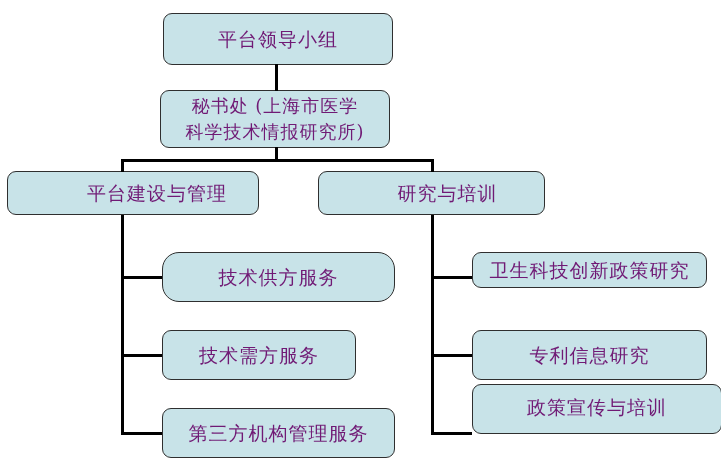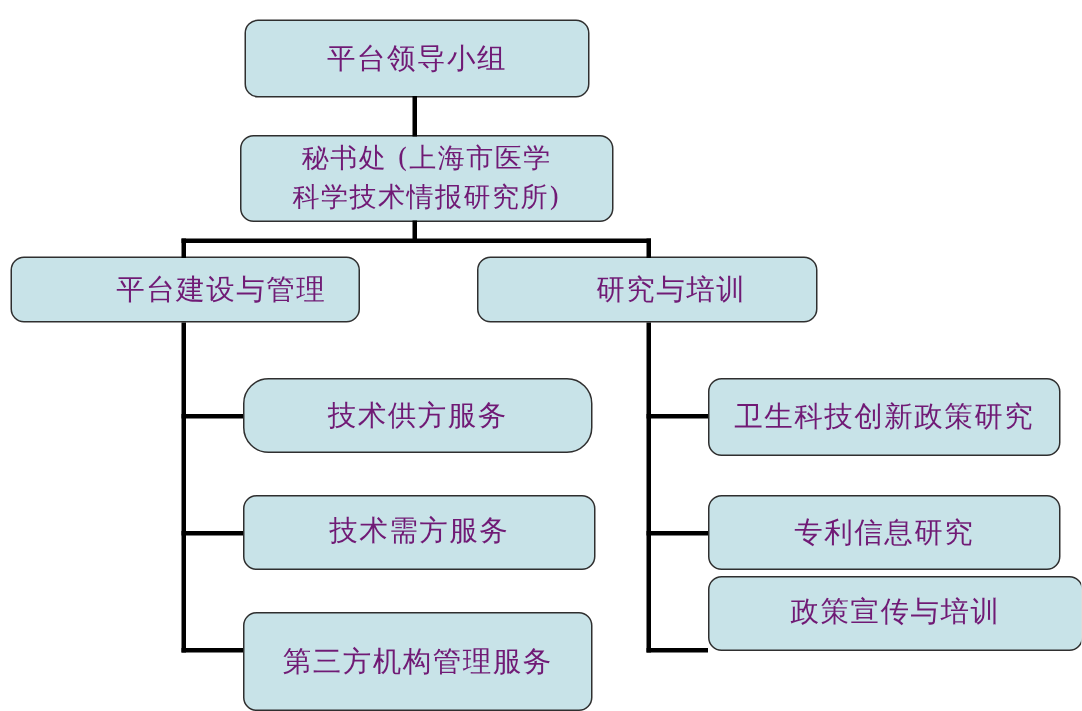--- a/index.html
+++ b/index.html
@@ -42,34 +42,34 @@
     background: var(--line);
   }
 </style>
 </head>
 <body>
 
 <div class="canvas">
 
   <div class="node" style="left:163px; top:13px; width:230px; height:52px;">平台领导小组</div>
 
-  <div class="node" style="left:160px; top:90px; width:249px; height:58px; font-size:18px;">秘书处 (上海市医学
+  <div class="node" style="left:160px; top:90px; width:230px; height:58px; font-size:18px;">秘书处 (上海市医学
 科学技术情报研究所)</div>
 
-  <div class="node" style="left:7px; top:171px; width:233px; height:44px;padding-left:48px;">平台建设与管理</div>
+  <div class="node" style="left:7px; top:171px; width:252px; height:44px;padding-left:48px;">平台建设与管理</div>
 
   <div class="node" style="left:318px; top:171px; width:227px; height:44px;padding-left:32px;">研究与培训</div>
 
   <div class="node" style="left:162px; top:252px; width:233px; height:50px;border-radius:17px;">技术供方服务</div>
 
-  <div class="node" style="left:162px; top:330px; width:235px; height:50px;font-family:Liberation Serif, serif;">技术需方服务</div>
+  <div class="node" style="left:162px; top:330px; width:194px; height:50px;">技术需方服务</div>
 
-  <div class="node" style="left:162px; top:408px; width:233px; height:66px;">第三方机构管理服务</div>
+  <div class="node" style="left:162px; top:408px; width:233px; height:50px;">第三方机构管理服务</div>
 
-  <div class="node" style="left:472px; top:252px; width:235px; height:52px;">卫生科技创新政策研究</div>
+  <div class="node" style="left:472px; top:252px; width:235px; height:36px;">卫生科技创新政策研究</div>
 
   <div class="node" style="left:472px; top:330px; width:235px; height:50px;">专利信息研究</div>
 
   <div class="node" style="left:472px; top:384px; width:250px; height:50px;font-family:Liberation Mono, monospace;">政策宣传与培训</div>
 
   <div class="line" style="left:275px; top:64px; width:3px; height:27px;"></div>
 
   <div class="line" style="left:275px; top:147px; width:3px; height:14px;"></div>
 
   <div class="line" style="left:121px; top:159px; width:313px; height:3px;"></div>

